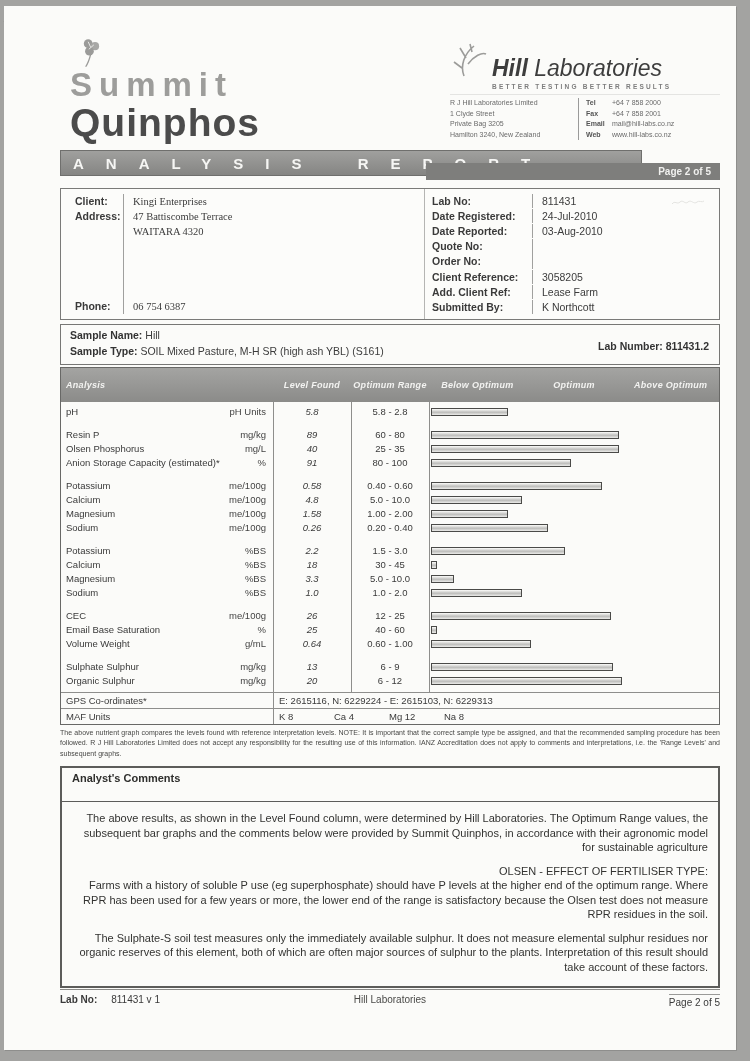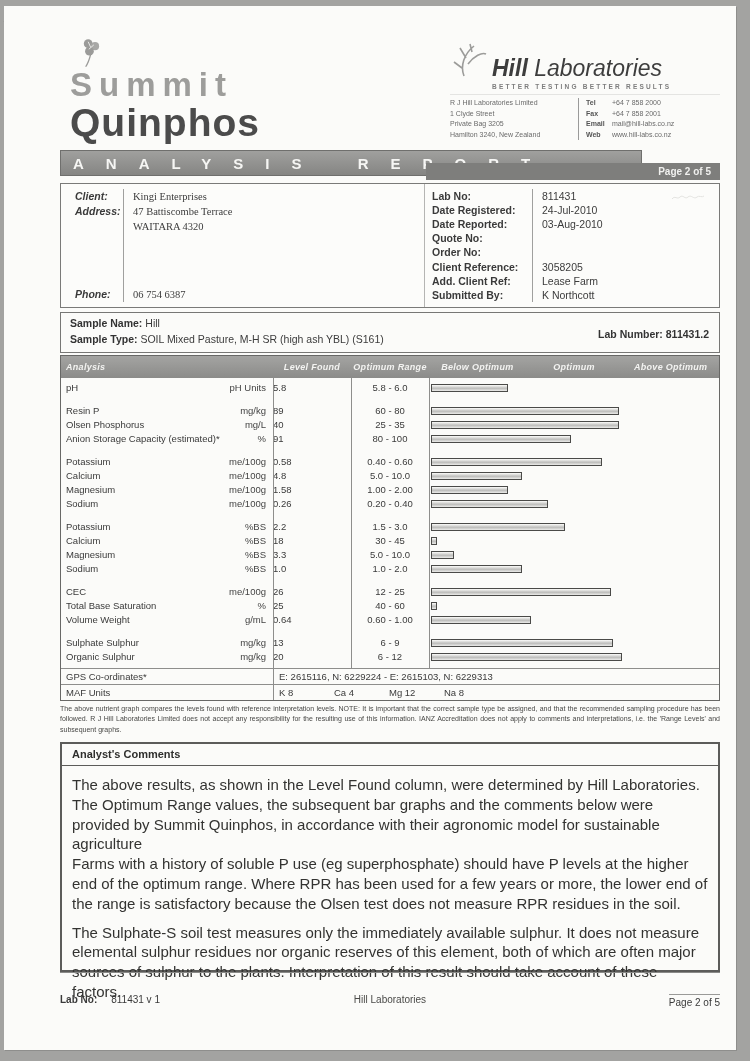--- a/index.html
+++ b/index.html
@@ -38,70 +38,70 @@
     border:1px solid #6f6f6d;box-sizing:border-box;
   }
   .banner-page{
     position:absolute;left:366px;right:0;top:13px;height:17px;background:#7e7e7c;
     color:#f0f0ee;font-size:10px;font-weight:bold;text-align:right;line-height:17px;padding-right:9px;
   }
   
   .client-box{margin-top:7px;border:1px solid #7a7a78;height:132px;display:flex;background:#fcfcfa;box-sizing:border-box;}
   .client-left{width:364px;border-right:1px solid #b5b5b3;display:flex;flex-direction:column;padding:5px 0 5px 14px;box-sizing:border-box;}
   .cl-row{display:flex;font-size:10.5px;line-height:1.45;}
-  .cl-label{width:48px;font-weight:bold;color:#3a3a3a;flex:none;font-style:italic;}
+  .cl-label{width:48px;font-weight:bold;color:#3a3a3a;flex:none;}
   .cl-val{border-left:1px solid #a0a09e;padding-left:9px;color:#3c3c3c;flex:1;font-family:Liberation Serif, serif;}
   .cl-spacer{flex:1;border-left:none;}
   .cl-fill{display:flex;flex:1;}
   .cl-fill .cl-label{visibility:hidden;}
   .client-right{flex:1;display:flex;flex-direction:column;justify-content:space-between;padding:5px 8px 5px 7px;position:relative;}
   .reg-row{display:flex;font-size:10.5px;line-height:1.35;min-height:13px;}
   .reg-label{width:100px;font-weight:bold;color:#3a3a3a;flex:none;}
   .reg-value{border-left:1px solid #a0a09e;padding-left:9px;color:#3c3c3c;flex:1;}
   .faint-mark{position:absolute;right:14px;top:8px;opacity:.55;}
   
   .sample-box{margin-top:4px;border:1px solid #77777.5;border:1px solid #777775;padding:3px 9px 4px 9px;position:relative;font-size:10.5px;line-height:1.5;}
   .sm-label{font-weight:bold;color:#333;}
   .sm-val{color:#3c3c3c;}
   .lab-number{position:absolute;right:10px;top:14px;font-weight:bold;font-size:10.5px;color:#333;}
   
   .atable{margin-top:2px;border:1px solid #686866;box-sizing:border-box;}
-  .thead{height:22px;background:linear-gradient(180deg,#a4a4a2,#8b8b89);display:flex;align-items:center;
+  .thead{height:34px;background:linear-gradient(180deg,#a4a4a2,#8b8b89);display:flex;align-items:center;
     color:#f3f3f1;font-weight:bold;font-style:italic;font-size:9px;letter-spacing:.3px;}
   .th-name{width:212px;padding-left:5px;box-sizing:border-box;}
   .th-level{width:78px;text-align:center;}
   .th-range{width:78px;text-align:center;}
   .th-chart{flex:1;display:flex;}
   .th-chart span{flex:1;text-align:center;}
   .tbody{position:relative;padding:3px 0 4px 0;}
   .vline{position:absolute;top:0;bottom:0;width:1px;background:#8e8e8c;}
   .vl-1{left:212px;} .vl-2{left:290px;} .vl-3{left:368px;}
   .t-row{display:flex;height:14px;align-items:center;font-size:9.5px;color:#3a3a3a;}
   .group-gap{margin-top:9px;}
   .c-name{width:212px;display:flex;padding-left:5px;box-sizing:border-box;}
   .c-name .un{margin-left:auto;padding-right:7px;color:#444;}
-  .c-level{width:78px;}
+  .c-level{width:78px;text-align:center;font-style:italic;}
   .c-range{width:78px;text-align:center;}
   .c-chart{flex:1;padding:0 3px 0 2px;}
   .bar{height:8px;min-width:4px;border:1px solid #4a4a48;box-sizing:border-box;
     background:linear-gradient(180deg,#f3f3f1 8%,#bdbdbb 55%,#ececea 100%);}
   .gps-row,.maf-row{display:flex;font-size:9.5px;color:#3a3a3a;align-items:center;border-top:1px solid #8e8e8c;height:15px;}
   .gps-label,.maf-label{width:212px;padding-left:5px;box-sizing:border-box;}
   .gps-value{flex:1;border-left:1px solid #8e8e8c;padding-left:5px;align-self:stretch;line-height:15px;}
   .maf-values{flex:1;border-left:1px solid #8e8e8c;padding-left:5px;align-self:stretch;line-height:15px;display:flex;}
   .maf-values span{width:55px;}
   
   .disclaimer{margin-top:3px;font-size:7px;line-height:1.55;color:#474745;text-align:justify;}
   
   .comments{margin-top:6px;border:2px solid #5c5c5a;padding:3px 10px 12px 10px;min-height:178px;box-sizing:border-box;}
-  .cm-title{font-weight:bold;font-size:11px;color:#2f2f2d;padding:1px 0 5px 0;border-bottom:1.5px solid #5c5c5a;margin:0 -10px;padding-left:10px;}
-  .comments p{font-size:15px;line-height:1.32;color:#333331;margin:9px 0 0 0;}
+  .cm-title{font-weight:bold;font-size:11px;color:#2f2f2d;padding:1px 0 17px 0;border-bottom:1.5px solid #5c5c5a;margin:0 -10px;padding-left:10px;}
+  .comments p{font-size:11px;line-height:1.32;color:#333331;margin:9px 0 0 0;text-align:right;}
   .comments p.no-gap{margin-top:0;}
   
-  .footer{margin-top:auto;border-top:1px solid #8a8a88;padding-top:21px;display:flex;position:relative;font-size:10px;color:#3a3a3a;}
+  .footer{margin-top:auto;border-top:1px solid #8a8a88;padding-top:4px;display:flex;position:relative;font-size:10px;color:#3a3a3a;}
   .ft-left b{font-weight:bold;margin-right:14px;}
   .ft-center{position:absolute;left:0;right:0;text-align:center;color:#4a4a48;}
   .ft-right{margin-left:auto;border-top:1px solid #9a9a98;padding-top:2px;}
   .scan-artifact{position:absolute;left:2px;top:12px;opacity:.6;}
 </style>
 </head>
 <body>
 
 <svg class="scan-artifact" width="14" height="26" viewBox="0 0 14 26">
     <path d="M3 2 C9 6 10 14 6 24 M2 10 L10 8" stroke="#555" stroke-width="2" fill="none"></path>
@@ -256,21 +256,21 @@
     <div class="tbody">
       <div class="vline vl-1"></div>
       <div class="vline vl-2"></div>
       <div class="vline vl-3"></div>
     <div class="t-row">
           <div class="c-name">
             <span class="nm">pH</span>
             <span class="un">pH Units</span>
           </div>
           <div class="c-level">5.8</div>
-          <div class="c-range">5.8 - 6.0</div>
+          <div class="c-range">5.8 - 2.8</div>
           <div class="c-chart">
             <div class="bar" style="width: 27%;"></div>
           </div>
         </div>
         <div class="t-row group-gap">
           <div class="c-name">
             <span class="nm">Resin P</span>
             <span class="un">mg/kg</span>
           </div>
           <div class="c-level">89</div>
@@ -395,21 +395,21 @@
             <span class="un">me/100g</span>
           </div>
           <div class="c-level">26</div>
           <div class="c-range">12 - 25</div>
           <div class="c-chart">
             <div class="bar" style="width: 63%;"></div>
           </div>
         </div>
         <div class="t-row">
           <div class="c-name">
-            <span class="nm">Total Base Saturation</span>
+            <span class="nm">Email Base Saturation</span>
             <span class="un">%</span>
           </div>
           <div class="c-level">25</div>
           <div class="c-range">40 - 60</div>
           <div class="c-chart">
             <div class="bar" style="width: 2%;"></div>
           </div>
         </div>
         <div class="t-row">
           <div class="c-name">
@@ -458,20 +458,21 @@
           <span>Na 8</span>
         </div>
     </div>
   </div>
 
   <div class="disclaimer">The above nutrient graph compares the levels found with reference interpretation levels.  NOTE: It is important that the correct sample type be assigned, and that the recommended sampling procedure has been followed.  R J Hill Laboratories Limited does not accept any responsibility for the resulting use of this information. IANZ Accreditation does not apply to comments and interpretations, i.e. the 'Range Levels' and subsequent graphs.</div>
 
   <div class="comments">
     <div class="cm-title">Analyst's Comments</div>
     <p>The above results, as shown in the Level Found column, were determined by Hill Laboratories.  The Optimum Range values, the subsequent bar graphs and the comments below were provided by Summit Quinphos, in accordance with their agronomic model for sustainable agriculture</p>
+    <p>OLSEN - EFFECT OF FERTILISER TYPE:</p>
     <p class="no-gap">Farms with a history of soluble P use (eg superphosphate) should have P levels at the higher end of the optimum range. Where RPR has been used for a few years or more, the lower end of the range is satisfactory because the Olsen test does not measure RPR residues in the soil.</p>
     <p>The Sulphate-S soil test measures only the immediately available sulphur.  It does not measure elemental sulphur residues nor organic reserves of this element, both of which are often major sources of sulphur to the plants.  Interpretation of this result should take account of these factors.</p>
   </div>
 
   <div class="footer">
     <div class="ft-left">
       <b>Lab No:</b><span>811431 v 1</span>
     </div>
     <div class="ft-center">Hill Laboratories</div>
     <div class="ft-right">Page 2 of 5</div>

